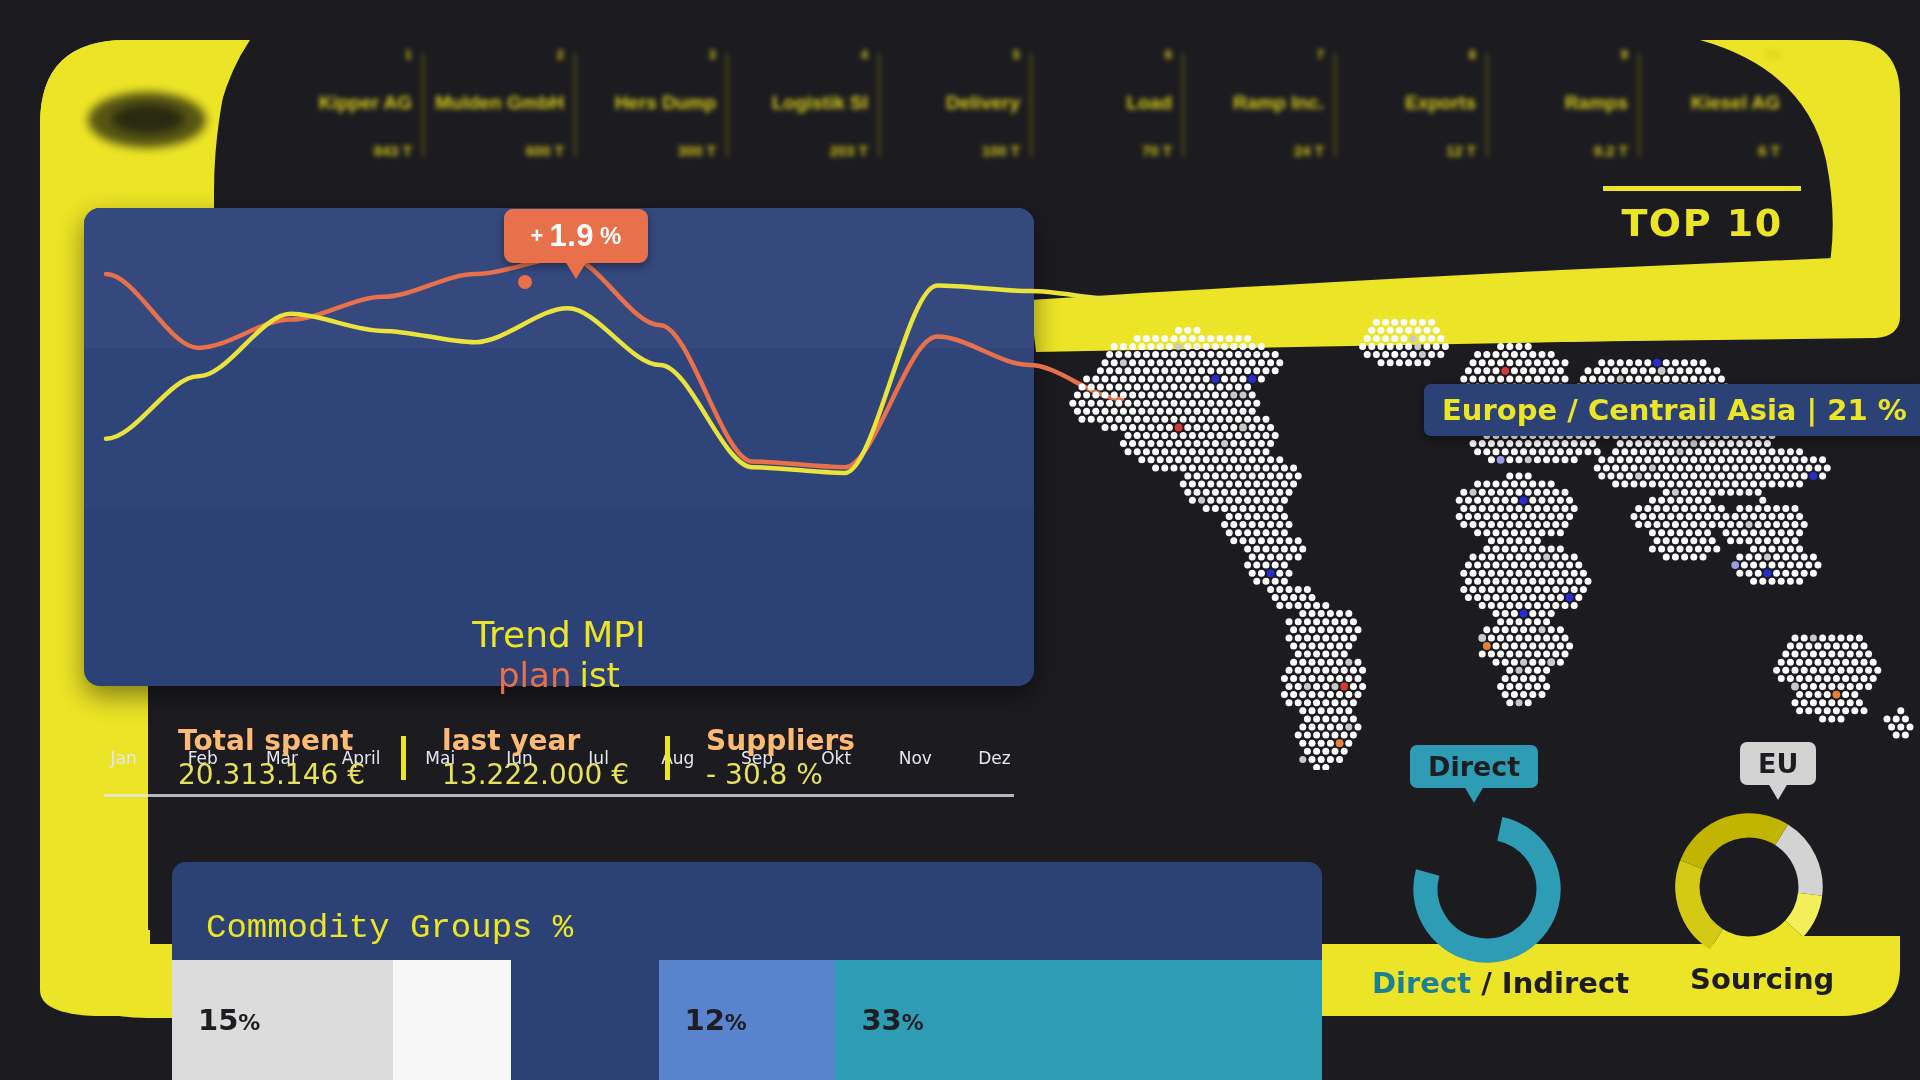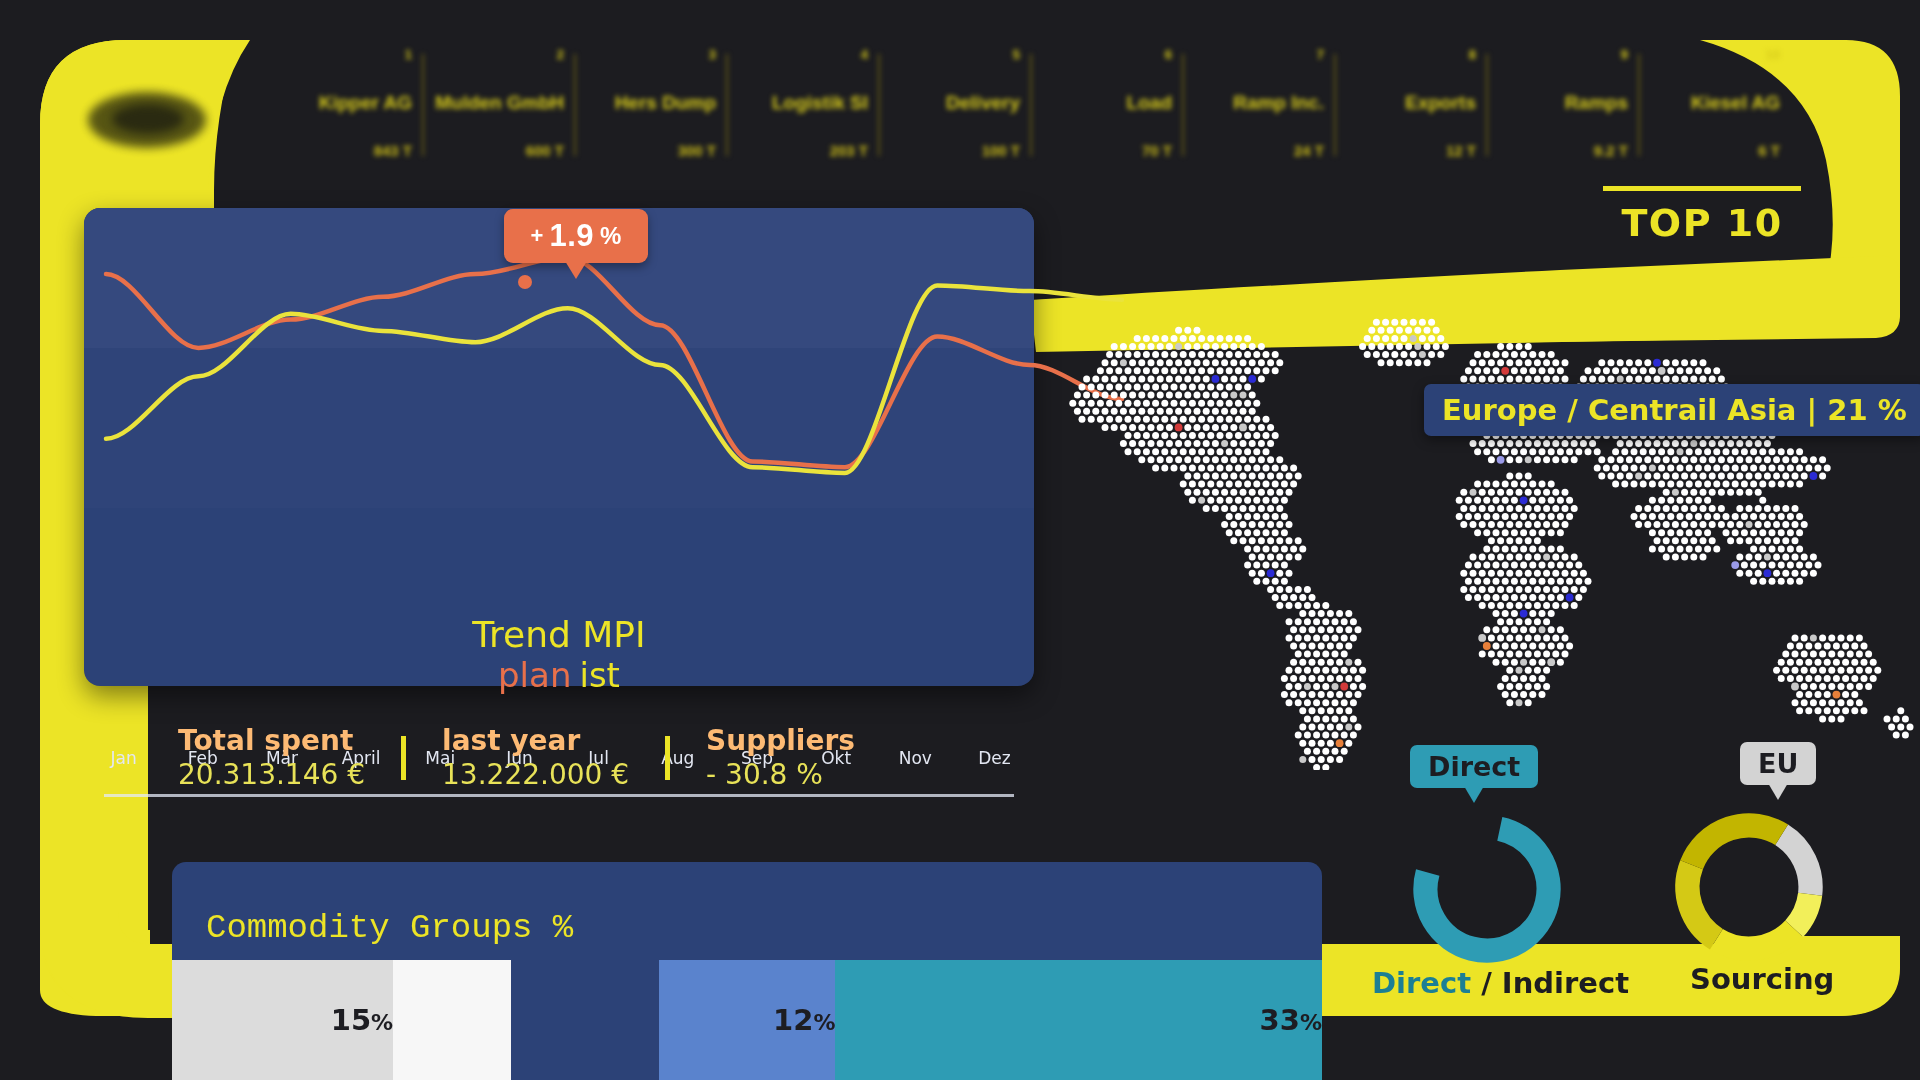--- a/index.html
+++ b/index.html
@@ -138,21 +138,21 @@
     background:#2c4277; border-radius:14px 14px 0 0; z-index:5;
   }
   .cg-title{
     position:absolute; left:34px; top:26px; font-size:34px; color:#ece426;
     font-family:Liberation Mono, monospace;
     margin-top:21px;
   }
   .cg-bar{
     position:absolute; left:0; right:0; top:98px; height:120px; display:flex;
   }
-  .cg-seg{ height:100%; display:flex; align-items:center; padding-left:18px;justify-content:flex-end; }
+  .cg-seg{ height:100%; display:flex; align-items:center; padding-left:26px; }
   .cg-seg .lbl{
     font-size:29px; font-weight:700; color:#1d1d22;
     font-family:"DejaVu Sans", sans-serif;
   }
   .cg-seg .lbl .u{ font-size:22px; }
   .cg-gap{ height:100%; background:#2c4277; }
 
   
   .map-wrap{
     position:absolute; left:1030px; top:300px; width:890px; height:470px;

